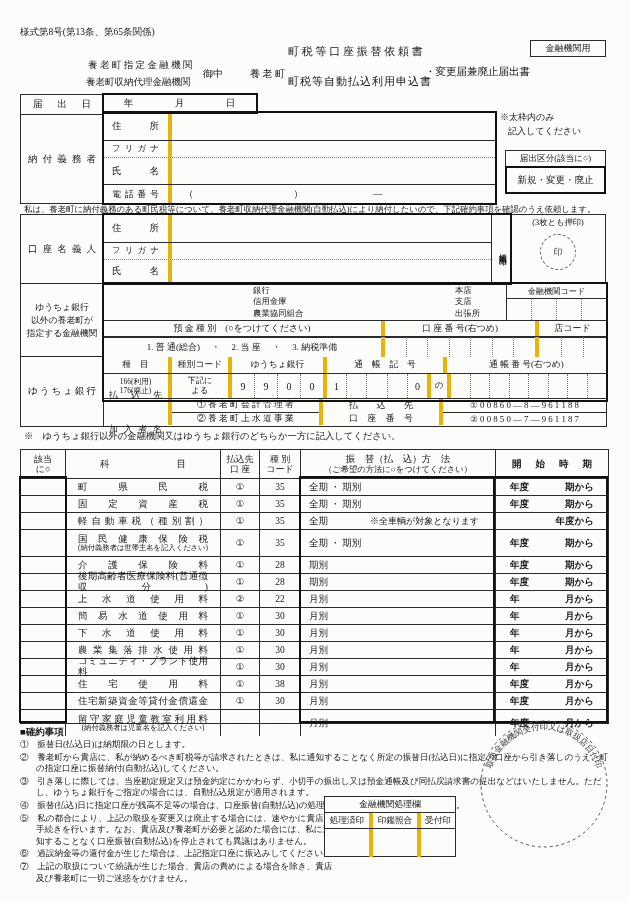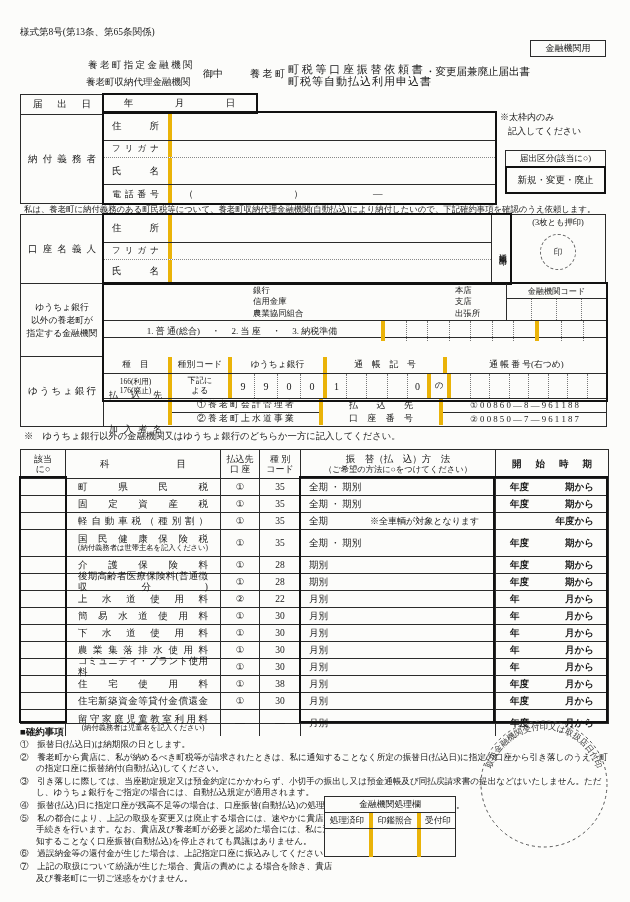--- a/index.html
+++ b/index.html
@@ -45,21 +45,21 @@
 
 <div id="page">
 
   <div class="ab fs95" style="left:20px;top:26px;">様式第8号(第13条、第65条関係)</div>
   <div class="ab bx cell fs9" style="left:530px;top:40px;width:76px;height:17px;">金融機関用</div>
 
   <div class="ab fs95" style="left:88px;top:59px;letter-spacing:0px;">養 老 町 指 定 金 融 機 関</div>
   <div class="ab fs95" style="left:86px;top:76px;">養老町収納代理金融機関</div>
   <div class="ab fs10" style="left:203px;top:67px;">御中</div>
   <div class="ab fs10" style="left:250px;top:67px;">養 老 町</div>
-  <div class="ab fs11" style="left:288px;top:62px;">町 税 等 口 座 振 替 依 頼 書</div>
+  <div class="ab fs11" style="left:288px;top:44px;">町 税 等 口 座 振 替 依 頼 書</div>
   <div class="ab fs11" style="left:288px;top:74px;letter-spacing:1px;">町税等自動払込利用申込書</div>
   <div class="ab" style="left:425px;top:65px;font-size:10.5px;">・変更届兼廃止届出書</div>
 
   <div class="ab bx" style="left:20px;top:94px;width:84px;height:110px;">
     <div class="bb cell fs95" style="height:19px;">
       <span class="jst fs95" style="width:100%;padding:0 12px;box-sizing:border-box;">届出日</span>
     </div>
     <div class="cell" style="height:89px;">
       <span class="jst fs95" style="width:100%;padding:0 7px;box-sizing:border-box;">納付義務者</span>
     </div>
@@ -163,20 +163,25 @@
       <div style="width:99px;display:flex;flex-direction:column;">
         <div class="bb cell" style="height:14px;font-size:8.2px;">金融機関コード</div>
         <div class="dcg" style="flex:1;">
             <div class="dc"></div>
             <div class="dc"></div>
             <div class="dc"></div>
             <div class="dc"></div>
           </div>
       </div>
     </div>
+    <div class="row bb" style="height:16px;">
+      <div class="br cell fs9" style="width:278px;">預 金 種 別　(○をつけてください)</div>
+      <div class="br cell fs9" style="width:150px;">口 座 番 号(右つめ)</div>
+      <div class="cell fs9" style="flex:1;">店コード</div>
+    </div>
     <div class="row" style="height:20px;">
       <div class="br cell fs9" style="width:278px;">1. 普 通(総合)　 ・ 　2. 当 座　 ・ 　3. 納税準備</div>
       <div class="br dcg" style="width:150px;">
           <div class="dc"></div>
           <div class="dc"></div>
           <div class="dc"></div>
           <div class="dc"></div>
           <div class="dc"></div>
           <div class="dc"></div>
           <div class="dc"></div>

